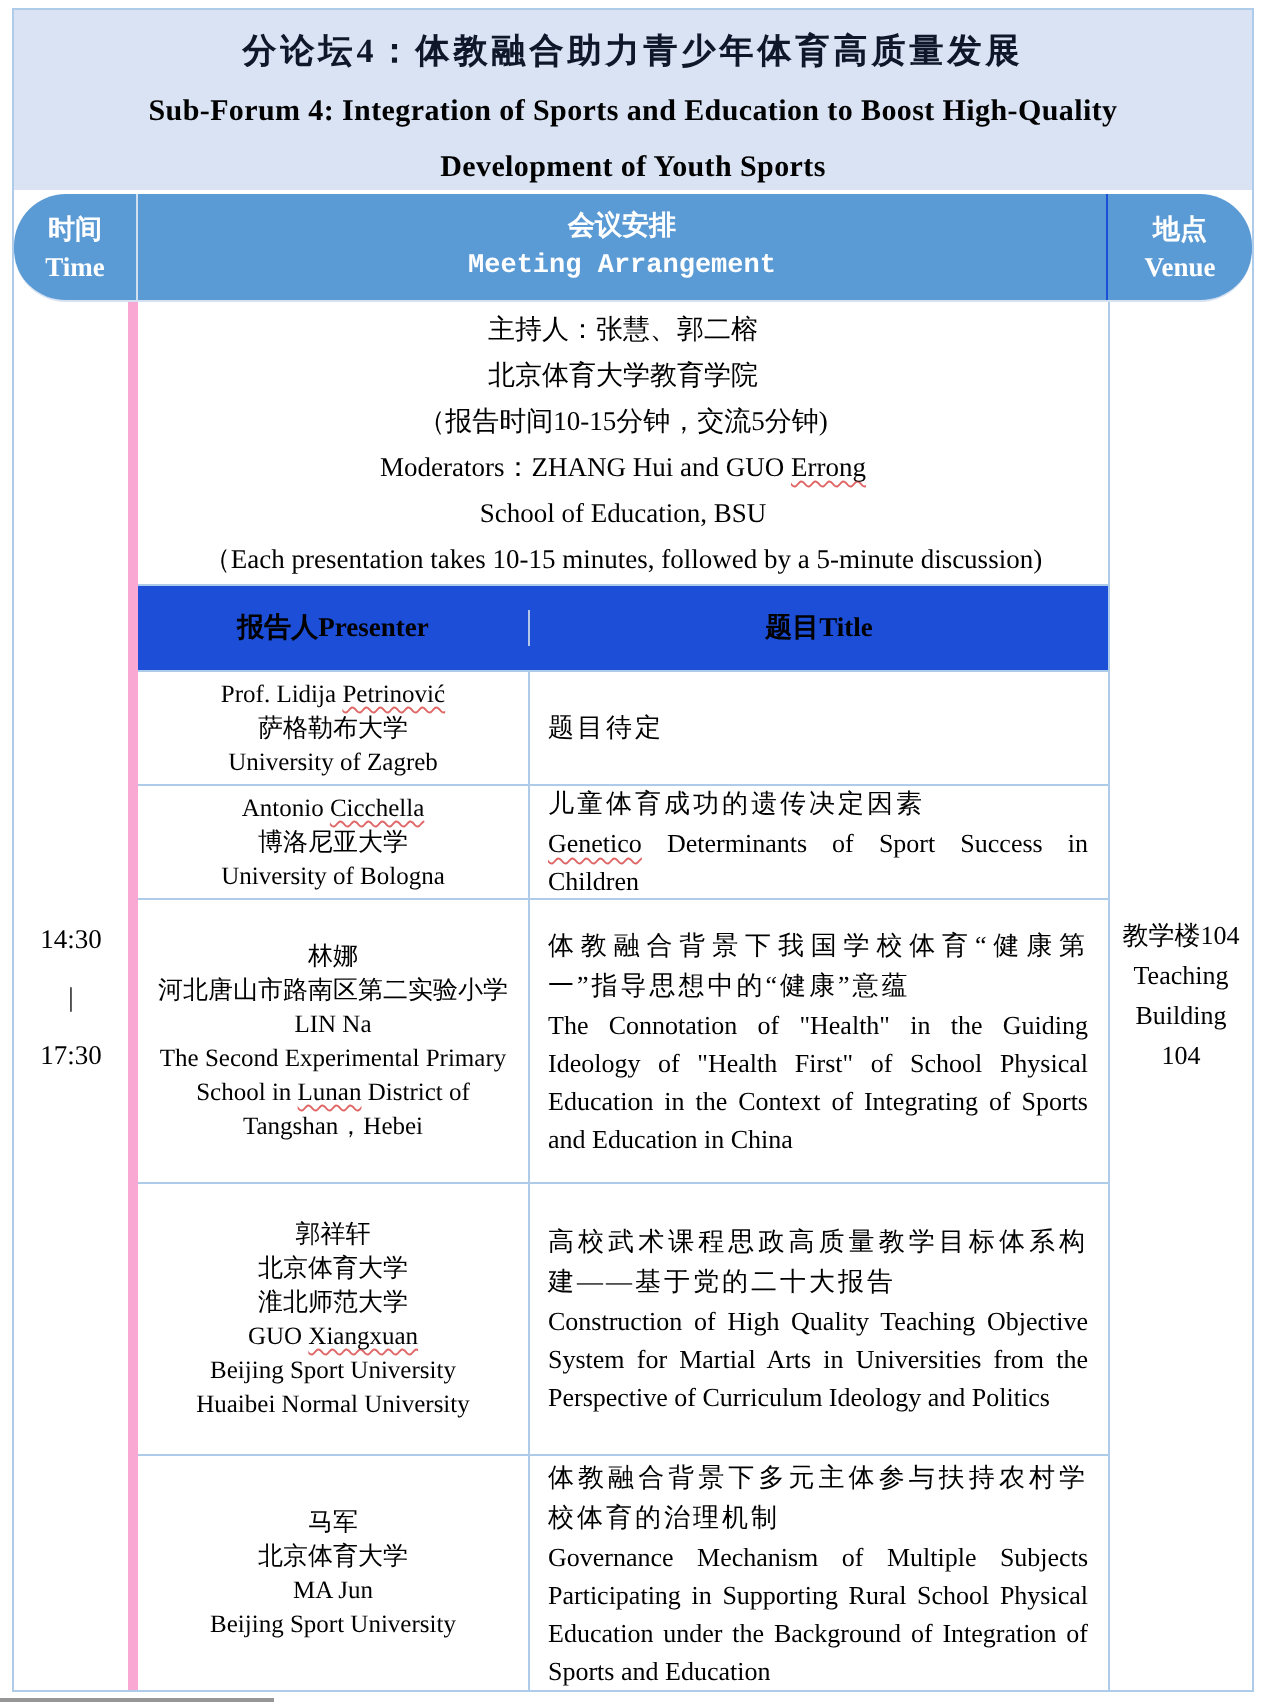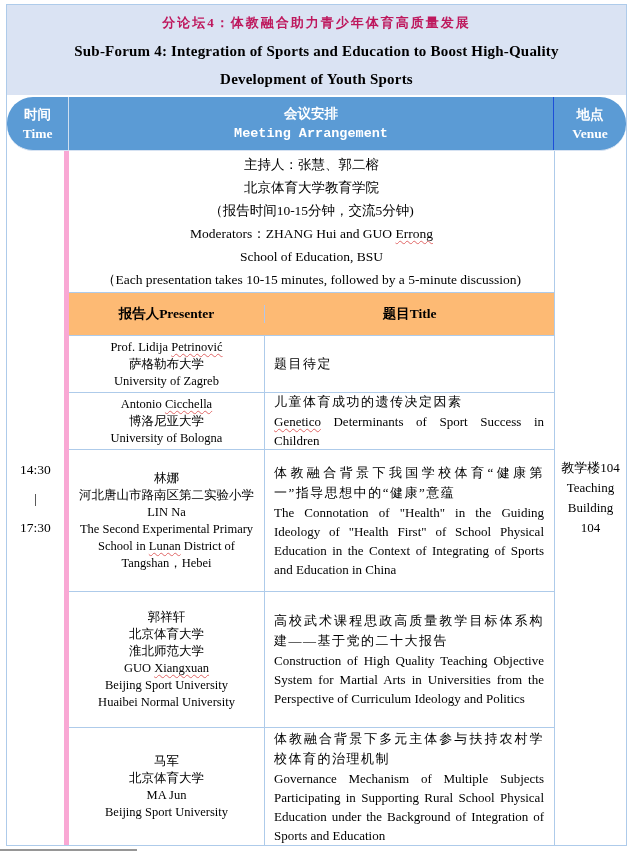--- a/index.html
+++ b/index.html
@@ -6,21 +6,21 @@
   html,body { background:#ffffff; }
   body { width:634px; height:853px; font-family:"Liberation Serif","DejaVu Serif",serif; color:#000; }
   .page { position:relative; width:634px; height:853px; background:#ffffff; overflow:hidden; }
 
   .doc { position:absolute; left:6px; top:4px; width:621px; height:842px;
          border:1px solid #aecbea; display:flex; flex-direction:column; background:#fff; }
 
   
   .title-block { height:92px; background:#dae3f3; text-align:center; padding-top:9px;
                  border-bottom:2px solid #ffffff; overflow:hidden; }
-  .title-zh { color:#be185d; font-weight:bold; font-size:13px; letter-spacing:2px; }
+  .title-zh { color:#0f172a; font-weight:bold; font-size:17px; letter-spacing:2px; }
   .title-en { font-weight:bold; font-size:15px; margin-top:11px; letter-spacing:.2px; }
 
   
   .hdr { height:54px; display:flex; background:#5b9bd5; border-bottom:1px solid #d6e2f2;border-radius:26px; }
   .hdr .cell { display:flex; flex-direction:column; justify-content:center; align-items:center;
                color:#fff; font-weight:bold; font-size:13.5px; line-height:19px; }
   .hdr .c-time { width:62px; border-right:1px solid #cfdff0; }
   .hdr .c-mid  { flex:1; border-right:1px solid #1d4ed8;font-family:Liberation Mono, monospace; }
   .hdr .c-venue{ width:72px; }
 
@@ -30,21 +30,21 @@
               justify-content:center; align-items:center; font-size:13.5px; line-height:29px; }
   .venue-col { width:72px; border-left:1px solid #aecbea; display:flex; flex-direction:column;
                justify-content:center; align-items:center; text-align:center;
                font-size:13px; line-height:20px; padding:0 3px; }
   .mid-col { flex:1; display:flex; flex-direction:column; min-width:0; }
 
   .moderator { height:141px; display:flex; flex-direction:column; justify-content:center;
                align-items:center; text-align:left; font-size:13.5px; line-height:23px;
                padding:0 6px; overflow:hidden; }
 
-  .subhdr { height:44px; background:#fdba74; display:flex; align-items:center;
+  .subhdr { height:44px; background:#1d4ed8; display:flex; align-items:center;
             border-top:1px solid #aecbea; border-bottom:1px solid #aecbea;
             font-weight:bold; font-size:13.5px; }
   .subhdr .pc { width:196px; text-align:center; border-right:1px solid #b4c6e7; }
   .subhdr .tc { flex:1; text-align:center; }
 
   .srow { display:flex; border-bottom:1px solid #aecbea; overflow:hidden; }
   .srow:last-child { border-bottom:none; flex:1; }
   .r1 { height:57px; } .r2 { height:57px; } .r3 { height:142px; } .r4 { height:136px; }
 
   .pcell { width:196px; border-right:1px solid #aecbea; display:flex; flex-direction:column;

